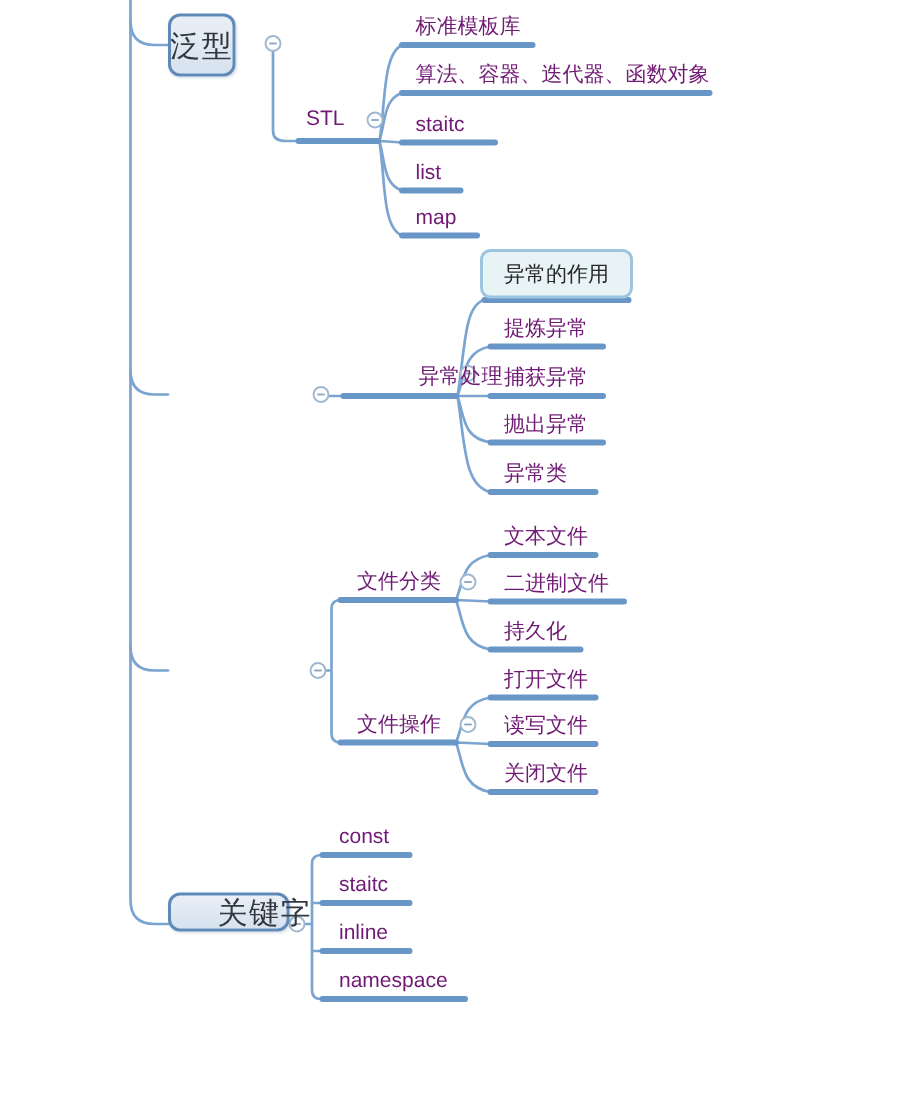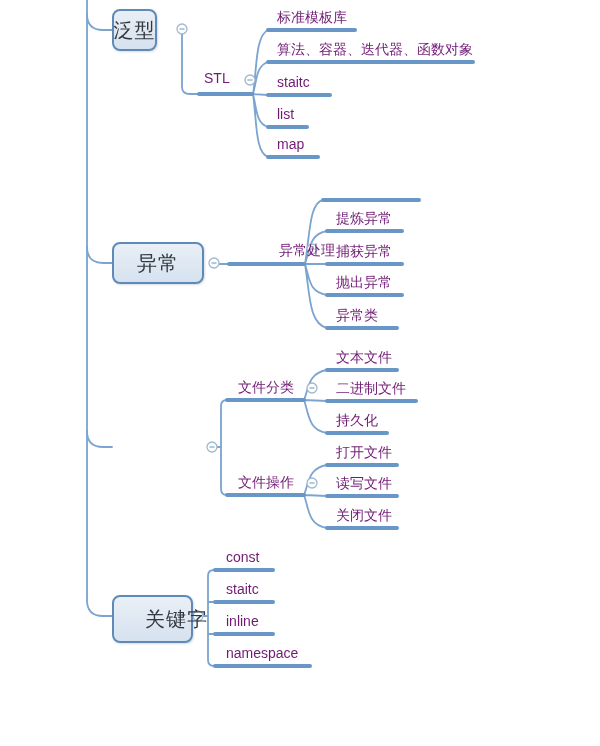--- a/index.html
+++ b/index.html
@@ -22,21 +22,21 @@
   }
   .selbox{
     position:absolute;display:flex;align-items:center;justify-content:center;
     background:#e8f3f6;border:2px solid #9dc5df;border-radius:7px;box-sizing:border-box;
     font-size:14px;color:#262626;white-space:nowrap;cursor:default;
   }
   
   .p-generic{left:112px;top:9px;width:45px;height:42px;}
   .p-exception{left:112px;top:242px;width:92px;height:42px;}
   .p-filestream{left:112px;top:426px;width:93px;height:42px;}
-  .p-keyword{left:112px;top:595px;width:81px;height:48px;padding-left:48px;}
+  .p-keyword{left:112px;top:595px;width:81px;height:26px;padding-left:48px;}
   
   .p-sel{left:320px;top:166px;width:102px;height:33px;}
   
   .p-stl{left:204px;top:68px;}
   .p-c0{left:277px;top:7px;}
   .p-c1{left:277px;top:39px;}
   .p-c2{left:277px;top:72px;}
   .p-c3{left:277px;top:104px;}
   .p-c4{left:277px;top:134px;}
   .p-exh{left:239px;top:240px;margin-left:40px;}
@@ -136,31 +136,31 @@
         <line x1="309.5" y1="483" x2="314.5" y2="483" stroke="#8aa4bd" stroke-width="1.2"></line>
       </g>
       <g>
         <circle cx="198" cy="616" r="5" fill="#fdfeff" stroke="#9fb8cf" stroke-width="1.3"></circle>
         <line x1="195.5" y1="616" x2="200.5" y2="616" stroke="#8aa4bd" stroke-width="1.2"></line>
       </g>
     </g>
   </svg>
 
   <div class="topic p-generic">泛型</div>
-  <div class="topic p-exception">异常</div>
   <div class="topic p-keyword">关键字</div>
 
   <div class="leaf p-stl">STL</div>
   <div class="leaf p-c0">标准模板库</div>
   <div class="leaf p-c1">算法、容器、迭代器、函数对象</div>
   <div class="leaf p-c2">staitc</div>
   <div class="leaf p-c3">list</div>
   <div class="leaf p-c4">map</div>
 
   <div class="leaf p-exh">异常处理</div>
+  <div class="selbox p-sel">异常的作用</div>
   <div class="leaf p-e1">提炼异常</div>
   <div class="leaf p-e2">捕获异常</div>
   <div class="leaf p-e3">抛出异常</div>
   <div class="leaf p-e4">异常类</div>
 
   <div class="leaf p-fc">文件分类</div>
   <div class="leaf p-f0">文本文件</div>
   <div class="leaf p-f1">二进制文件</div>
   <div class="leaf p-f2">持久化</div>
   <div class="leaf p-fo">文件操作</div>

